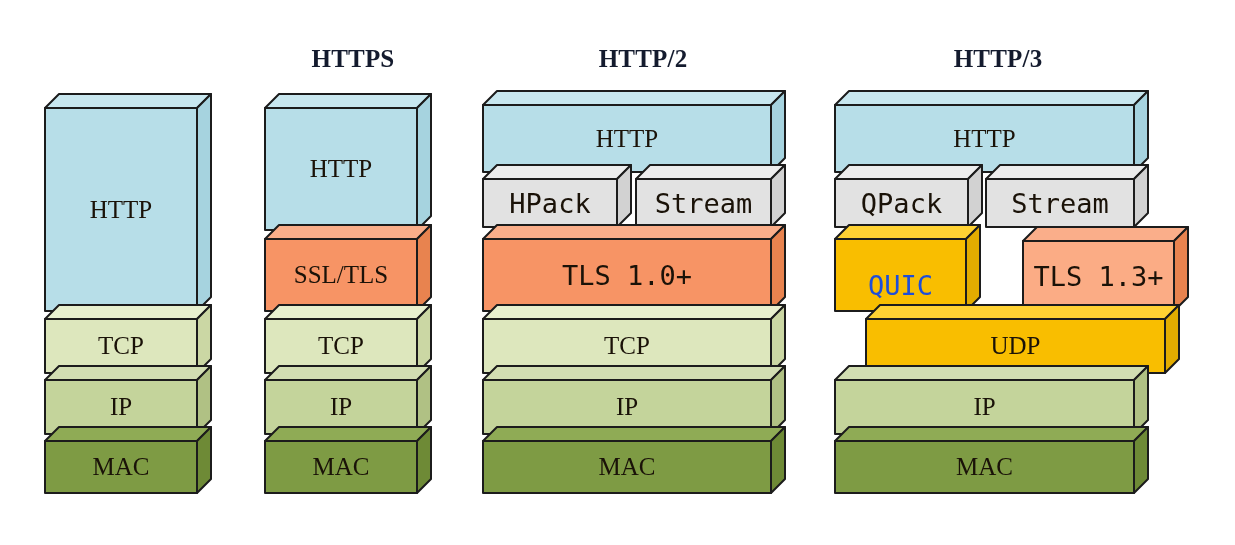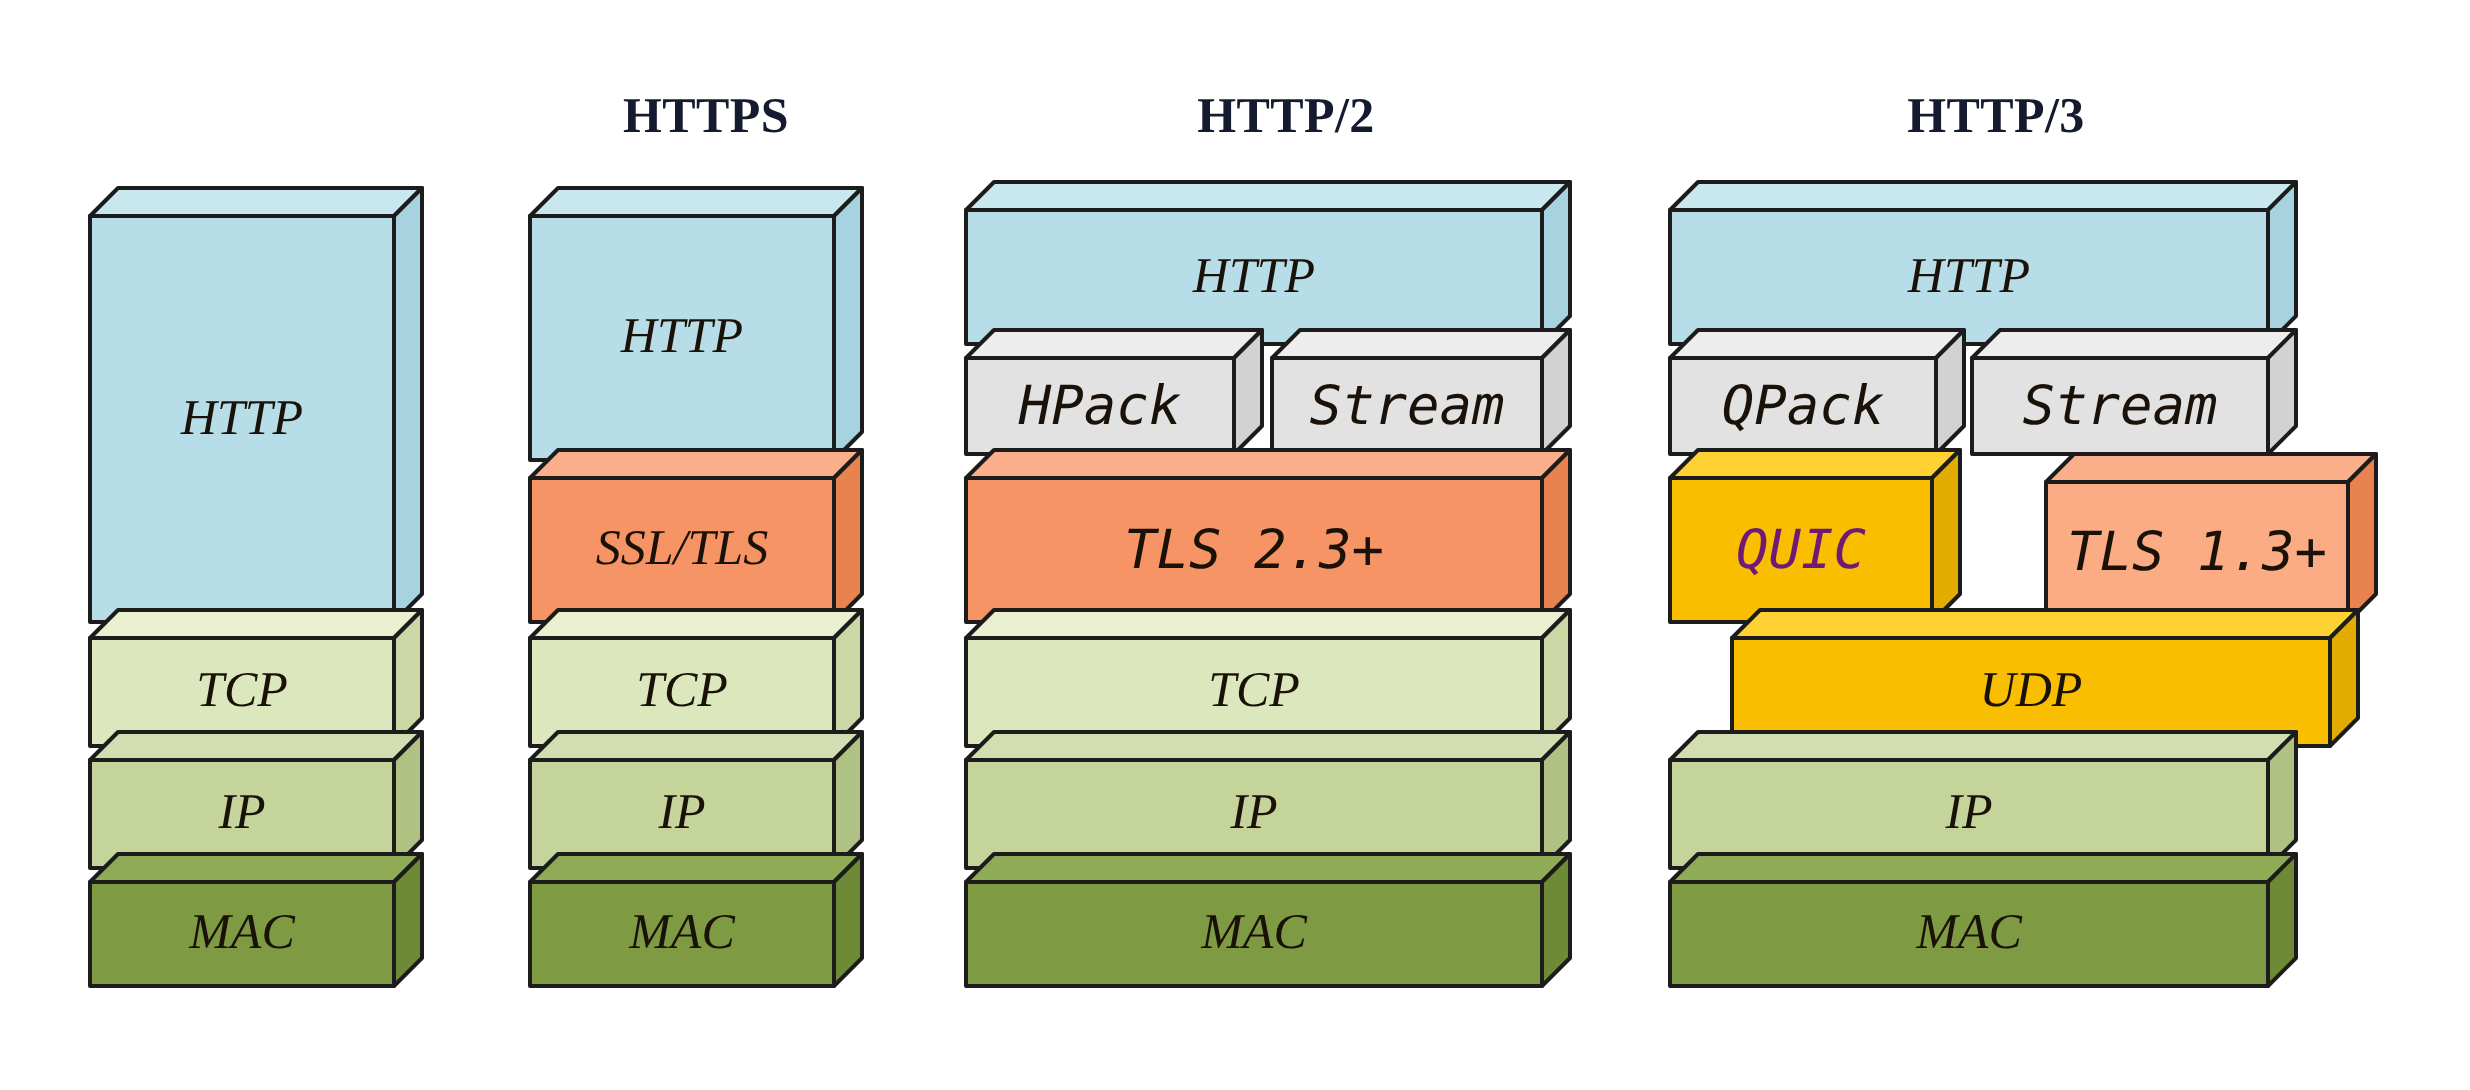--- a/index.html
+++ b/index.html
@@ -21,21 +21,20 @@
     text-align: center;
     font-family: "Liberation Serif", "DejaVu Serif", serif;
     font-weight: bold;
     font-size: 25px;
     color: #141b2e;
     letter-spacing: 0.2px;
     white-space: nowrap;
   }
   .block {
     position: absolute;
-    font-style: italic;
   }
   .block svg {
     display: block;
     overflow: visible;
   }
   .block .lbl {
     position: absolute;
     display: flex;
     align-items: center;
     justify-content: center;
@@ -153,21 +152,21 @@
         <rect x="0" y="14" width="135" height="48" fill="#E2E2E2" stroke="#1c1c1c" stroke-width="2" stroke-linejoin="round"></rect>
       </svg>
       <div class="lbl mono" style="left: 0px; top: 14px; width: 135px; height: 48px; color: rgb(26, 18, 8);">Stream</div>
     </div>
     <div class="block" style="left: 483px; top: 225px; width: 302px; height: 86px;">
       <svg width="304" height="88" viewBox="0 0 304 88">
         <polygon points="0,14 14,0 302,0 288,14" fill="#FAAE8A" stroke="#1c1c1c" stroke-width="2" stroke-linejoin="round"></polygon>
         <polygon points="288,14 302,0 302,72 288,86" fill="#E8834F" stroke="#1c1c1c" stroke-width="2" stroke-linejoin="round"></polygon>
         <rect x="0" y="14" width="288" height="72" fill="#F79465" stroke="#1c1c1c" stroke-width="2" stroke-linejoin="round"></rect>
       </svg>
-      <div class="lbl mono" style="left: 0px; top: 14px; width: 288px; height: 72px; color: rgb(26, 18, 8);">TLS 2.3+</div>
+      <div class="lbl mono" style="left: 0px; top: 14px; width: 288px; height: 72px; color: rgb(26, 18, 8);">TLS 1.0+</div>
     </div>
     <div class="block" style="left: 483px; top: 305px; width: 302px; height: 68px;">
       <svg width="304" height="70" viewBox="0 0 304 70">
         <polygon points="0,14 14,0 302,0 288,14" fill="#E8F0CF" stroke="#1c1c1c" stroke-width="2" stroke-linejoin="round"></polygon>
         <polygon points="288,14 302,0 302,54 288,68" fill="#CBD7A4" stroke="#1c1c1c" stroke-width="2" stroke-linejoin="round"></polygon>
         <rect x="0" y="14" width="288" height="54" fill="#DDE7BD" stroke="#1c1c1c" stroke-width="2" stroke-linejoin="round"></rect>
       </svg>
       <div class="lbl serif" style="left: 0px; top: 14px; width: 288px; height: 54px; color: rgb(26, 18, 8);">TCP</div>
     </div>
     <div class="block" style="left: 483px; top: 366px; width: 302px; height: 68px;">
@@ -218,21 +217,21 @@
         <rect x="0" y="14" width="151" height="70" fill="#FBAC85" stroke="#1c1c1c" stroke-width="2" stroke-linejoin="round"></rect>
       </svg>
       <div class="lbl mono" style="left: 0px; top: 14px; width: 151px; height: 70px; color: rgb(26, 18, 8);">TLS 1.3+</div>
     </div>
     <div class="block" style="left: 835px; top: 225px; width: 145px; height: 86px;">
       <svg width="147" height="88" viewBox="0 0 147 88">
         <polygon points="0,14 14,0 145,0 131,14" fill="#FFD233" stroke="#1c1c1c" stroke-width="2" stroke-linejoin="round"></polygon>
         <polygon points="131,14 145,0 145,72 131,86" fill="#E3AC00" stroke="#1c1c1c" stroke-width="2" stroke-linejoin="round"></polygon>
         <rect x="0" y="14" width="131" height="72" fill="#F9BE00" stroke="#1c1c1c" stroke-width="2" stroke-linejoin="round"></rect>
       </svg>
-      <div class="lbl mono" style="left: 0px; top: 14px; width: 131px; height: 72px; color: #701a75;">QUIC</div>
+      <div class="lbl mono" style="left: 0px; top: 24px; width: 131px; height: 72px; color: #1d4ed8;">QUIC</div>
     </div>
     <div class="block" style="left: 866px; top: 305px; width: 313px; height: 68px;">
       <svg width="315" height="70" viewBox="0 0 315 70">
         <polygon points="0,14 14,0 313,0 299,14" fill="#FFD233" stroke="#1c1c1c" stroke-width="2" stroke-linejoin="round"></polygon>
         <polygon points="299,14 313,0 313,54 299,68" fill="#E3AC00" stroke="#1c1c1c" stroke-width="2" stroke-linejoin="round"></polygon>
         <rect x="0" y="14" width="299" height="54" fill="#F9BE00" stroke="#1c1c1c" stroke-width="2" stroke-linejoin="round"></rect>
       </svg>
       <div class="lbl serif" style="left: 0px; top: 14px; width: 299px; height: 54px; color: rgb(26, 18, 8);">UDP</div>
     </div>
     <div class="block" style="left: 835px; top: 366px; width: 313px; height: 68px;">

